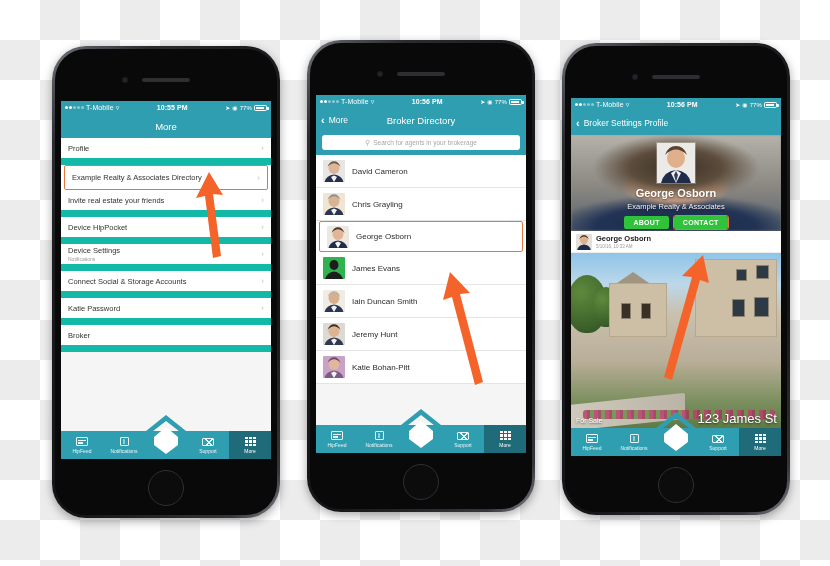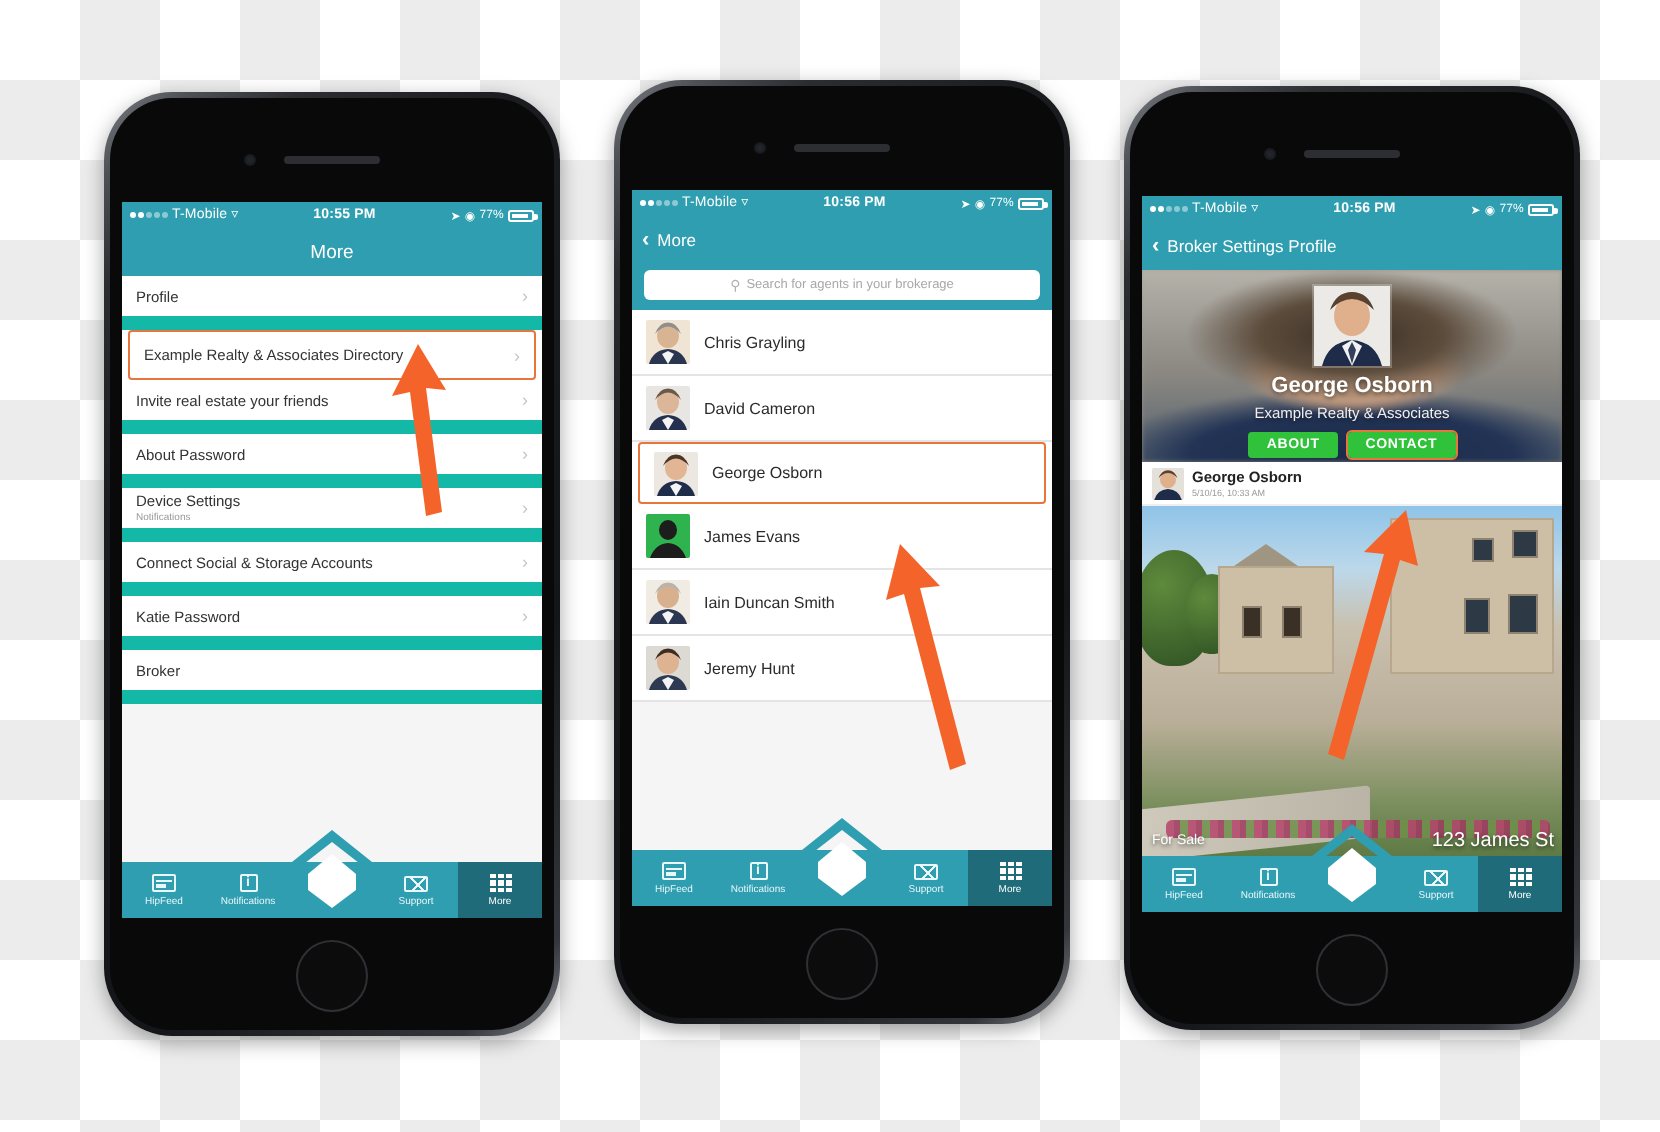--- a/index.html
+++ b/index.html
@@ -221,21 +221,21 @@
     position: absolute; bottom: 9px; left: 12px; right: 6px; height: 9px;
     background: repeating-linear-gradient(90deg,#b5436a 0 4px,#9f3a5e 4px 7px, #6f8f4a 7px 11px);
     border-radius: 3px; opacity: .85;
   }
   .listing-cap {
     position: absolute; bottom: 4px; left: 5px;
     color: #fff; font-size: 7px; text-shadow: 0 1px 2px rgba(0,0,0,.6);
   }
   .listing-addr {
     position: absolute; bottom: 2px; right: 4px;
-    color: #fff; font-size: 10px; text-shadow: 0 1px 2px rgba(0,0,0,.6);
+    color: #fff; font-size: 13px; text-shadow: 0 1px 2px rgba(0,0,0,.6);
   }
 
   
   .tabbar {
     height: 28px; background: #2e9eb0; display: flex; flex: 0 0 auto;
     position: relative;
   }
   .tab {
     flex: 1; display: flex; flex-direction: column;
     align-items: center; justify-content: center; gap: 1px;
@@ -330,21 +330,21 @@
               <span class="chev-r">›</span>
             </div>
             <div class="menu-row">
               <div class="txtwrap">
                 <span class="label">Invite real estate your friends</span>
               </div>
               <span class="chev-r">›</span>
             </div>
             <div class="menu-row">
               <div class="txtwrap">
-                <span class="label">About Password</span>
+                <span class="label">Device HipPocket</span>
               </div>
               <span class="chev-r">›</span>
             </div>
             <div class="menu-row">
               <div class="txtwrap">
                 <span class="label">Device Settings</span>
                 <span class="sub">Notifications</span>
               </div>
               <span class="chev-r">›</span>
             </div>
@@ -441,51 +441,52 @@
               <span></span>
             </span>
         </div>
       </div>
 
       <div class="navbar">
         <div class="nav-back">
           <span class="chev">‹</span>
           <span class="nav-title-inline">More</span>
         </div>
+        <div class="nav-title-center">Broker Directory</div>
       </div>
 
       <div class="searchwrap">
         <div class="searchbox">
           <span class="si">⚲</span>
           <span class="ph">Search for agents in your brokerage</span>
         </div>
       </div>
 
       <div class="body">
         <div class="contact-list" id="contact-list">
+            <div class="contact-row">
+              <div class="avatar"><svg viewBox="0 0 22 22" width="22" height="22">
+                  <rect width="22" height="22" fill="#e8e6e2"></rect>
+                  <ellipse cx="11" cy="8" rx="5.5" ry="6" fill="#dcb699"></ellipse>
+                  <path d="M4.5 7 q6.5 -7.5 13 0 q-2 -5.8 -6.5 -5.8 q-4.5 0 -6.5 5.8z" fill="#6b5a47"></path>
+                  <path d="M1.5 22 q2 -7 9.5 -7.5 q7.5 .5 9.5 7.5z" fill="#24304d"></path>
+                  <path d="M11 15.5 l3 1.5 -3 5 -3 -5z" fill="#f4f4f4"></path>
+                </svg></div>
+              <span class="cname">David Cameron</span>
+            </div>
             <div class="contact-row">
               <div class="avatar"><svg viewBox="0 0 22 22" width="22" height="22">
                   <rect width="22" height="22" fill="#f0e4d4"></rect>
                   <ellipse cx="11" cy="8" rx="5.5" ry="6" fill="#d9b493"></ellipse>
                   <path d="M4.5 7 q6.5 -7.5 13 0 q-2 -5.8 -6.5 -5.8 q-4.5 0 -6.5 5.8z" fill="#8e8e8e"></path>
                   <path d="M1.5 22 q2 -7 9.5 -7.5 q7.5 .5 9.5 7.5z" fill="#2a3550"></path>
                   <path d="M11 15.5 l3 1.5 -3 5 -3 -5z" fill="#f4f4f4"></path>
                 </svg></div>
               <span class="cname">Chris Grayling</span>
             </div>
-            <div class="contact-row">
-              <div class="avatar"><svg viewBox="0 0 22 22" width="22" height="22">
-                  <rect width="22" height="22" fill="#e8e6e2"></rect>
-                  <ellipse cx="11" cy="8" rx="5.5" ry="6" fill="#dcb699"></ellipse>
-                  <path d="M4.5 7 q6.5 -7.5 13 0 q-2 -5.8 -6.5 -5.8 q-4.5 0 -6.5 5.8z" fill="#6b5a47"></path>
-                  <path d="M1.5 22 q2 -7 9.5 -7.5 q7.5 .5 9.5 7.5z" fill="#24304d"></path>
-                  <path d="M11 15.5 l3 1.5 -3 5 -3 -5z" fill="#f4f4f4"></path>
-                </svg></div>
-              <span class="cname">David Cameron</span>
-            </div>
             <div class="contact-row highlight">
               <div class="avatar"><svg viewBox="0 0 22 22" width="22" height="22">
                   <rect width="22" height="22" fill="#ece7e0"></rect>
                   <ellipse cx="11" cy="8" rx="5.5" ry="6" fill="#e2b694"></ellipse>
                   <path d="M4.5 7 q6.5 -7.5 13 0 q-2 -5.8 -6.5 -5.8 q-4.5 0 -6.5 5.8z" fill="#4b3726"></path>
                   <path d="M1.5 22 q2 -7 9.5 -7.5 q7.5 .5 9.5 7.5z" fill="#1f2c4a"></path>
                   <path d="M11 15.5 l3 1.5 -3 5 -3 -5z" fill="#f4f4f4"></path>
                 </svg></div>
               <span class="cname">George Osborn</span>
             </div>
@@ -509,20 +510,30 @@
             </div>
             <div class="contact-row">
               <div class="avatar"><svg viewBox="0 0 22 22" width="22" height="22">
                   <rect width="22" height="22" fill="#ddd9d3"></rect>
                   <ellipse cx="11" cy="8" rx="5.5" ry="6" fill="#ddb392"></ellipse>
                   <path d="M4.5 7 q6.5 -7.5 13 0 q-2 -5.8 -6.5 -5.8 q-4.5 0 -6.5 5.8z" fill="#3b2d22"></path>
                   <path d="M1.5 22 q2 -7 9.5 -7.5 q7.5 .5 9.5 7.5z" fill="#2d3a52"></path>
                   <path d="M11 15.5 l3 1.5 -3 5 -3 -5z" fill="#f4f4f4"></path>
                 </svg></div>
               <span class="cname">Jeremy Hunt</span>
+            </div>
+            <div class="contact-row">
+              <div class="avatar"><svg viewBox="0 0 22 22" width="22" height="22">
+                  <rect width="22" height="22" fill="#c9a2c6"></rect>
+                  <ellipse cx="11" cy="8" rx="5.5" ry="6" fill="#e0b79b"></ellipse>
+                  <path d="M4.5 7 q6.5 -7.5 13 0 q-2 -5.8 -6.5 -5.8 q-4.5 0 -6.5 5.8z" fill="#6b4a6e"></path>
+                  <path d="M1.5 22 q2 -7 9.5 -7.5 q7.5 .5 9.5 7.5z" fill="#7a5c84"></path>
+                  <path d="M11 15.5 l3 1.5 -3 5 -3 -5z" fill="#f4f4f4"></path>
+                </svg></div>
+              <span class="cname">Katie Bohan-Pitt</span>
             </div>
           </div>
       </div>
 
       <div class="tabbar">
         <div class="tab">
           <span class="ticon">
               <span class="ic-feed"></span>
             </span>
           <span class="tlabel">HipFeed</span>

